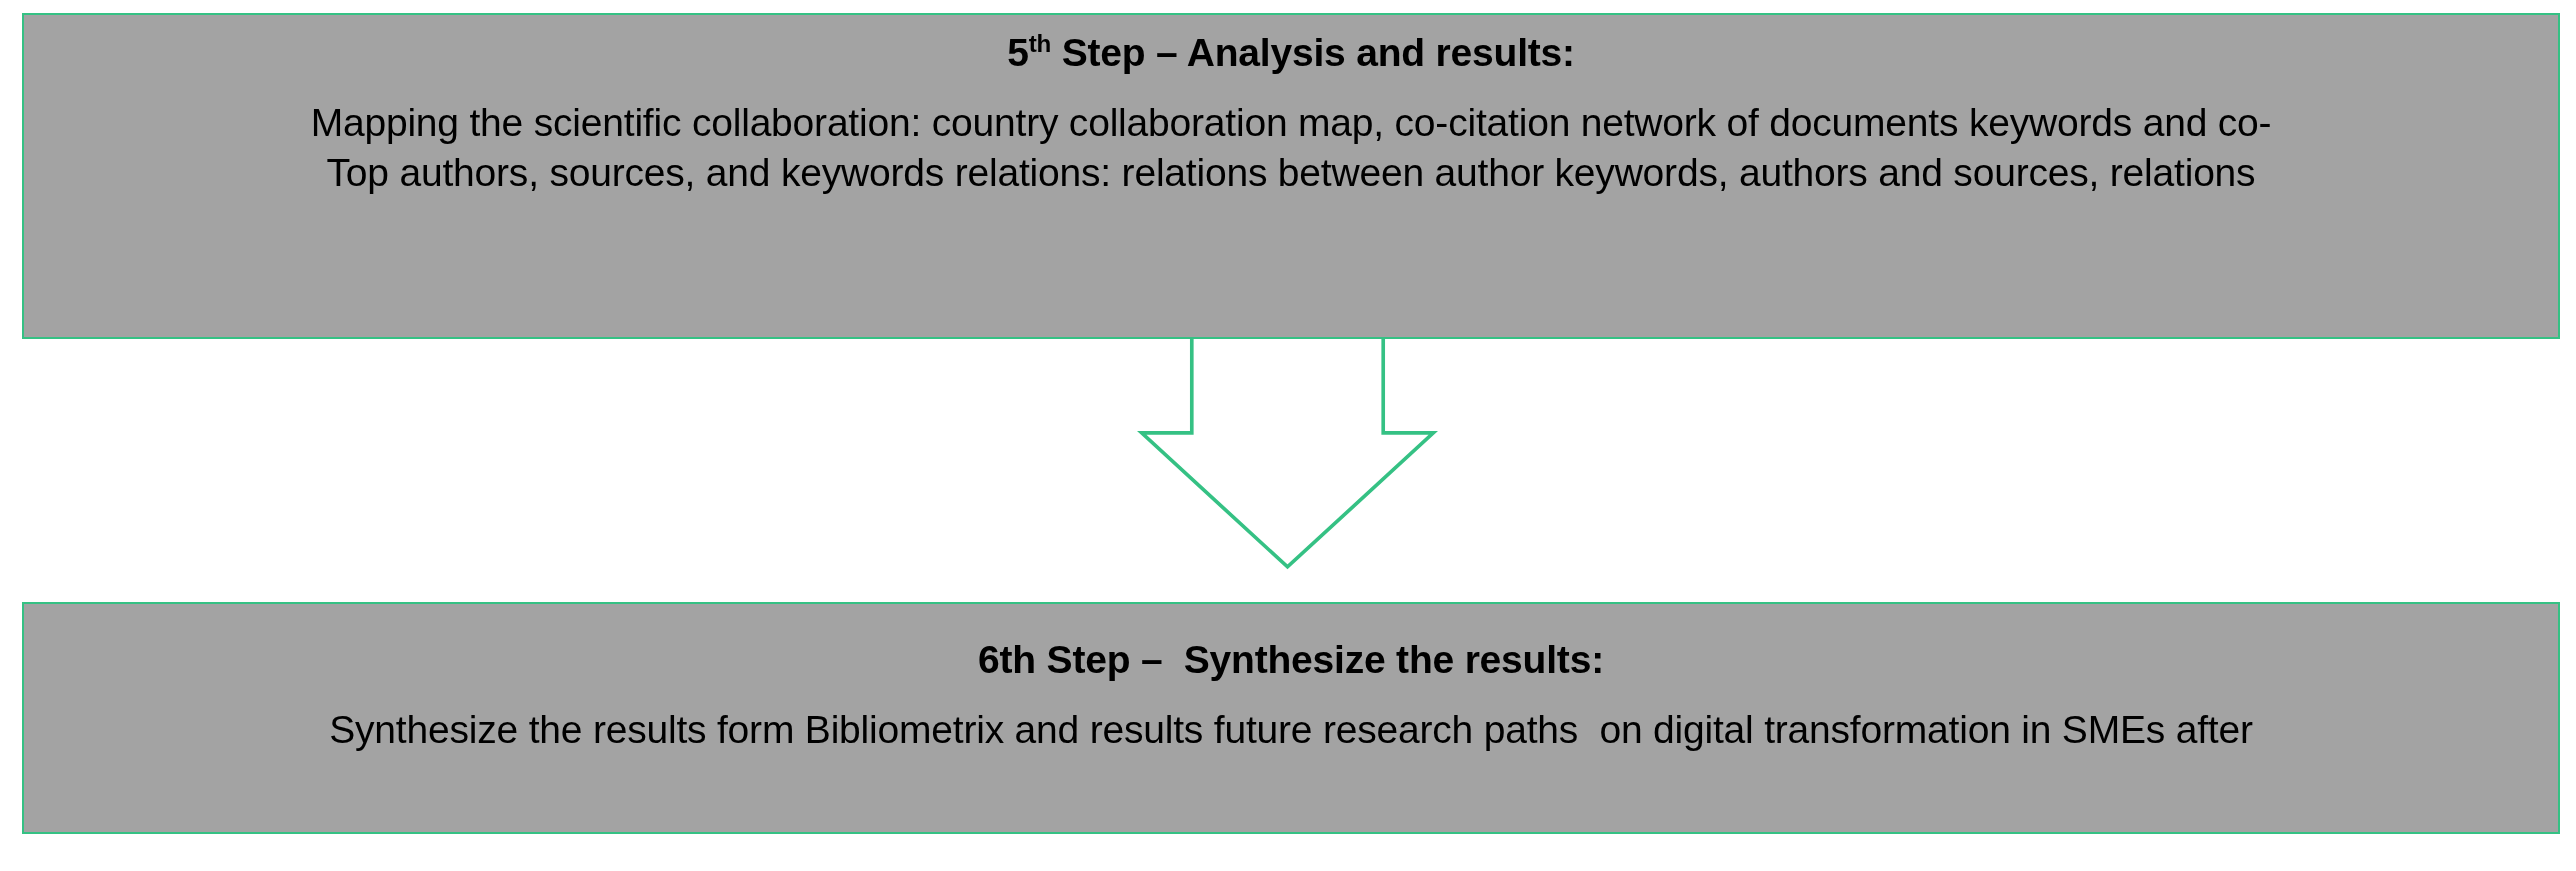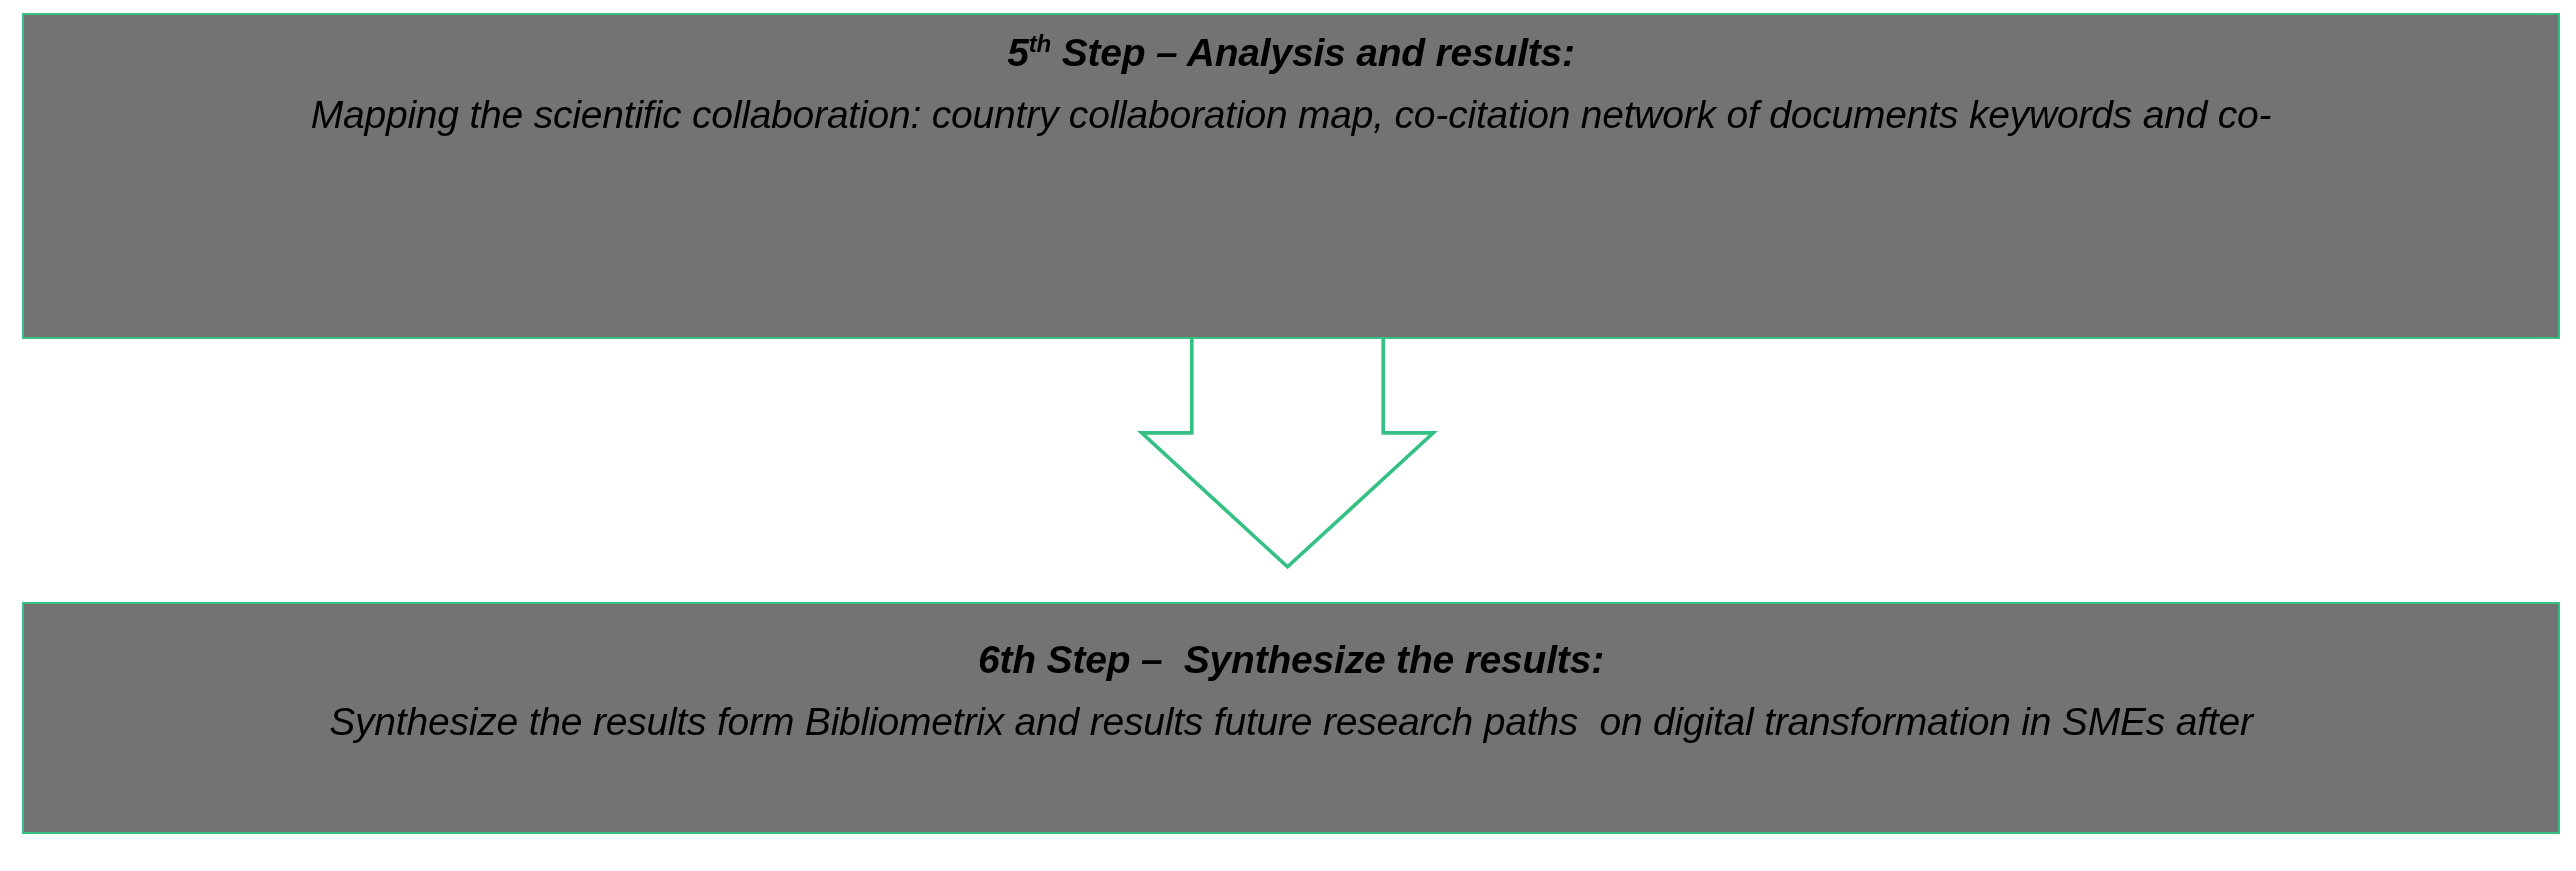--- a/index.html
+++ b/index.html
@@ -20,23 +20,22 @@
     width: 2576px;
     height: 871px;
     background: #ffffff;
   }
 
   
   .step-box {
     position: absolute;
     box-sizing: border-box;
     border: 2.7px solid #35c184;
-    background: #737373;
+    background: #a3a3a3;
     text-align: center;
-    font-style: italic;
   }
 
   #box-step5 {
     left: 22px;
     top: 12.8px;
     width: 2538px;
     height: 326px;
     padding: 12.8px 24px 0 24px;
   }
 
@@ -60,21 +59,21 @@
     font-size: 0.62em;
     vertical-align: super;
     line-height: 0;
   }
 
   .step-body {
     font-size: 39px;
     font-weight: normal;
     line-height: 1.30;
     letter-spacing: -0.2px;
-    margin-top: 12px;
+    margin-top: 20px;
   }
 
   .body-line {
     display: block;
     white-space: pre;
   }
 
   
   #flow-arrow {
     position: absolute;
@@ -92,20 +91,21 @@
 </head>
 <body>
 
 <div id="canvas">
 
   <div class="step-box" id="box-step5">
     <div class="step-title"><span>5</span><sup>th</sup><span> Step – Analysis and results:</span></div>
 
     <div class="step-body">
       <span class="body-line">Mapping the scientific collaboration: country collaboration map, co-citation network of documents keywords and co-</span>
+      <span class="body-line">Top authors, sources, and keywords relations: relations between author keywords, authors and sources, relations</span>
     </div>
   </div>
 
   <div id="flow-arrow">
     <svg viewBox="0 0 330 260" xmlns="http://www.w3.org/2000/svg">
       <path d="M 60 0 L 60 103 L 5 103 L 165 250 L 325 103 L 270 103 L 270 0" fill="#ffffff" stroke="#35c184" stroke-width="4" stroke-linejoin="miter" stroke-linecap="butt"></path>
     </svg>
   </div>
 
   <div class="step-box" id="box-step6">

